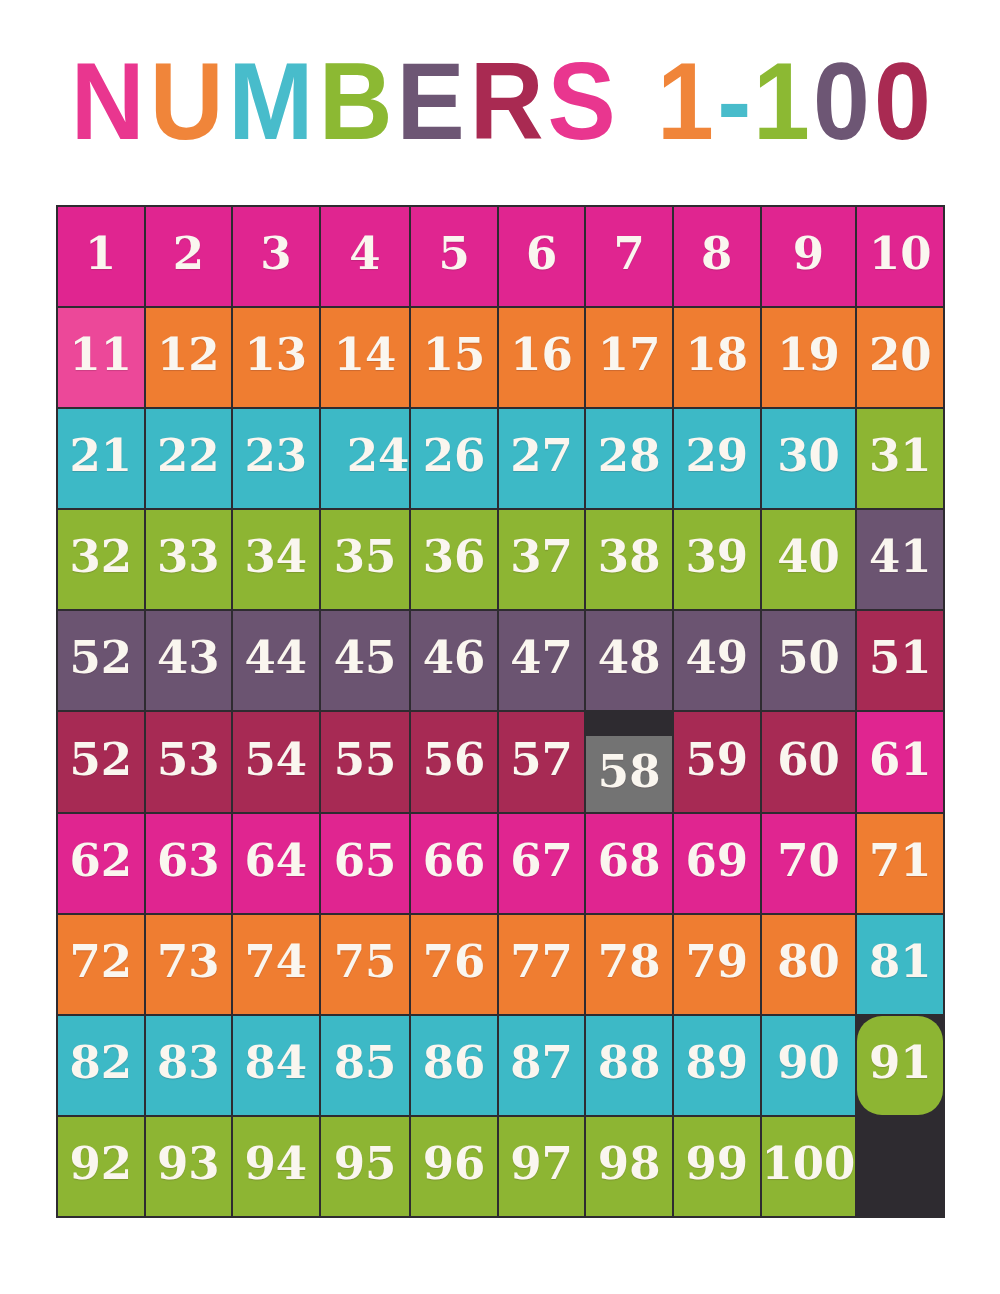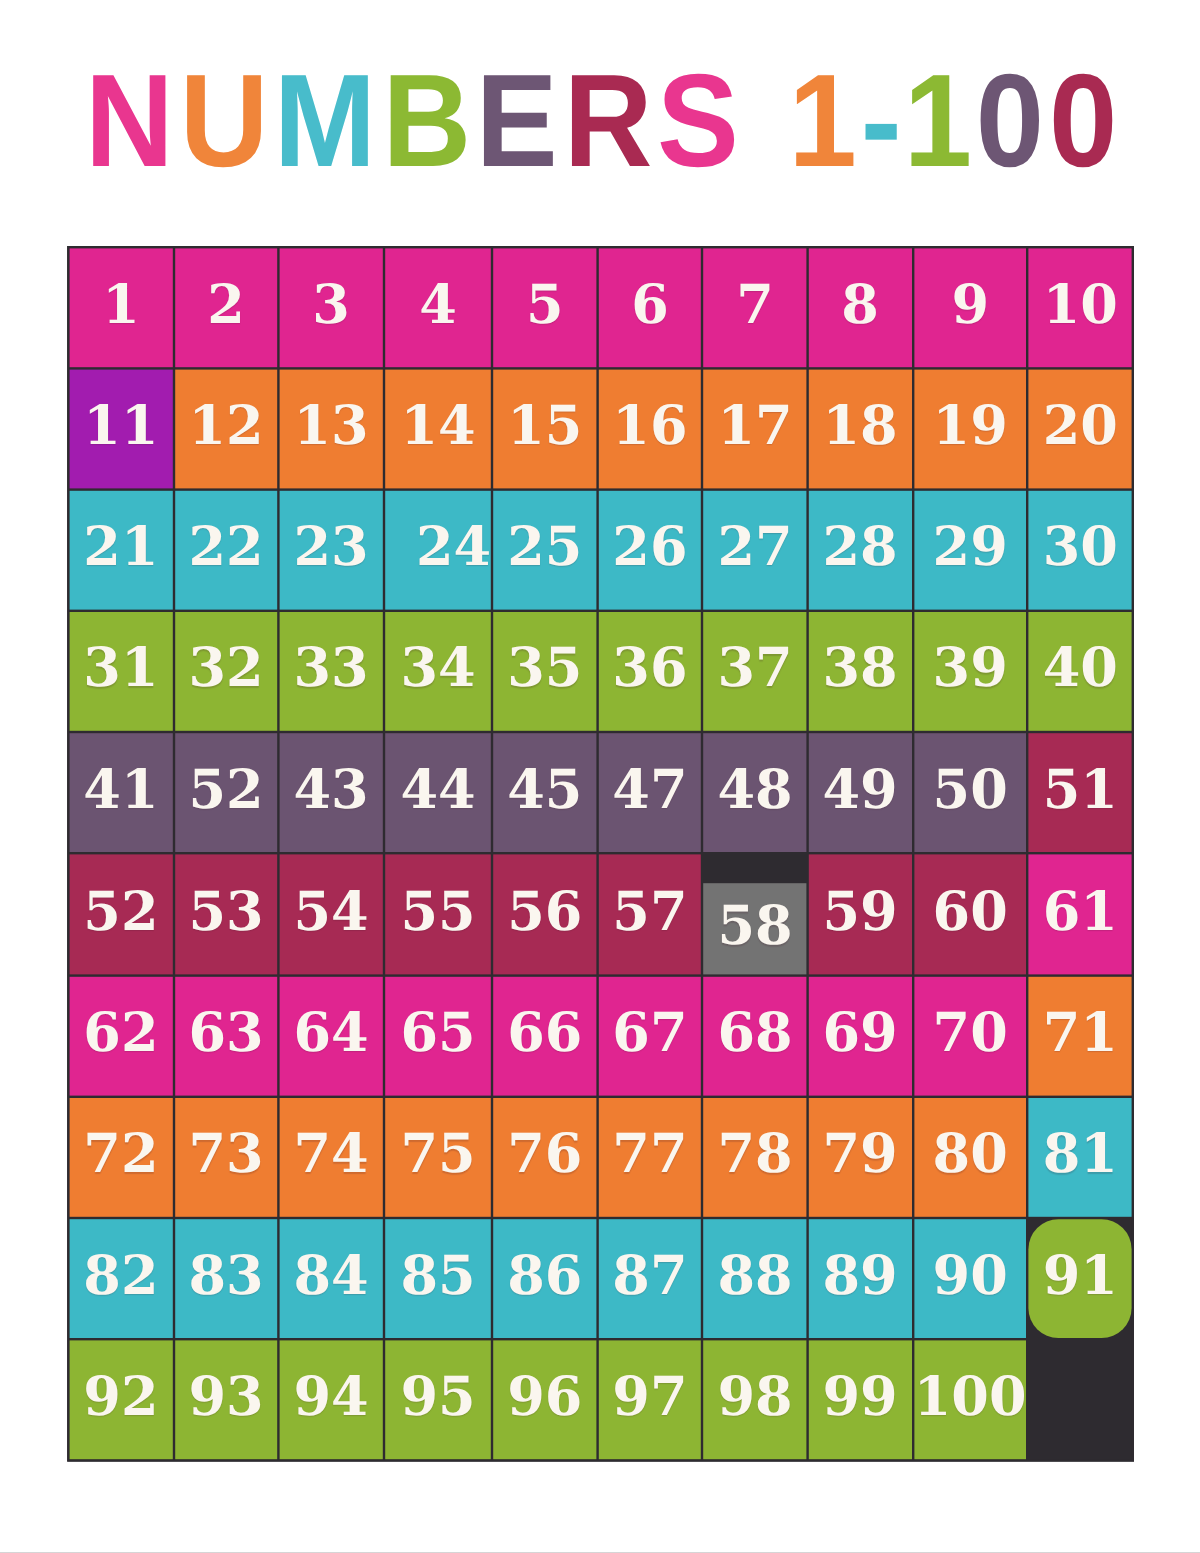--- a/index.html
+++ b/index.html
@@ -95,21 +95,21 @@
       </div>
       <div class="cell" style="background: rgb(224, 37, 144); color: rgb(250, 246, 239);">
         <span>8</span>
       </div>
       <div class="cell" style="background: rgb(224, 37, 144); color: rgb(250, 246, 239);">
         <span>9</span>
       </div>
       <div class="cell" style="background: rgb(224, 37, 144); color: rgb(250, 246, 239);">
         <span>10</span>
       </div>
-      <div class="cell" style="background: #a21caf; color: rgb(250, 246, 239);">
+      <div class="cell" style="background: #ec4899; color: rgb(250, 246, 239);">
         <span>11</span>
       </div>
       <div class="cell" style="background: rgb(239, 125, 49); color: rgb(250, 246, 239);">
         <span>12</span>
       </div>
       <div class="cell" style="background: rgb(239, 125, 49); color: rgb(250, 246, 239);">
         <span>13</span>
       </div>
       <div class="cell" style="background: rgb(239, 125, 49); color: rgb(250, 246, 239);">
         <span>14</span>
@@ -138,23 +138,20 @@
       <div class="cell" style="background: rgb(61, 185, 198); color: rgb(250, 246, 239);">
         <span>22</span>
       </div>
       <div class="cell" style="background: rgb(61, 185, 198); color: rgb(250, 246, 239);">
         <span>23</span>
       </div>
       <div class="cell" style="background: rgb(61, 185, 198); color: rgb(250, 246, 239); padding-left: 26px;">
         <span>24</span>
       </div>
       <div class="cell" style="background: rgb(61, 185, 198); color: rgb(250, 246, 239);">
-        <span>25</span>
-      </div>
-      <div class="cell" style="background: rgb(61, 185, 198); color: rgb(250, 246, 239);">
         <span>26</span>
       </div>
       <div class="cell" style="background: rgb(61, 185, 198); color: rgb(250, 246, 239);">
         <span>27</span>
       </div>
       <div class="cell" style="background: rgb(61, 185, 198); color: rgb(250, 246, 239);">
         <span>28</span>
       </div>
       <div class="cell" style="background: rgb(61, 185, 198); color: rgb(250, 246, 239);">
         <span>29</span>
@@ -199,20 +196,23 @@
         <span>52</span>
       </div>
       <div class="cell" style="background: rgb(107, 84, 113); color: rgb(250, 246, 239);">
         <span>43</span>
       </div>
       <div class="cell" style="background: rgb(107, 84, 113); color: rgb(250, 246, 239);">
         <span>44</span>
       </div>
       <div class="cell" style="background: rgb(107, 84, 113); color: rgb(250, 246, 239);">
         <span>45</span>
+      </div>
+      <div class="cell" style="background: rgb(107, 84, 113); color: rgb(250, 246, 239);">
+        <span>46</span>
       </div>
       <div class="cell" style="background: rgb(107, 84, 113); color: rgb(250, 246, 239);">
         <span>47</span>
       </div>
       <div class="cell" style="background: rgb(107, 84, 113); color: rgb(250, 246, 239);">
         <span>48</span>
       </div>
       <div class="cell" style="background: rgb(107, 84, 113); color: rgb(250, 246, 239);">
         <span>49</span>
       </div>

